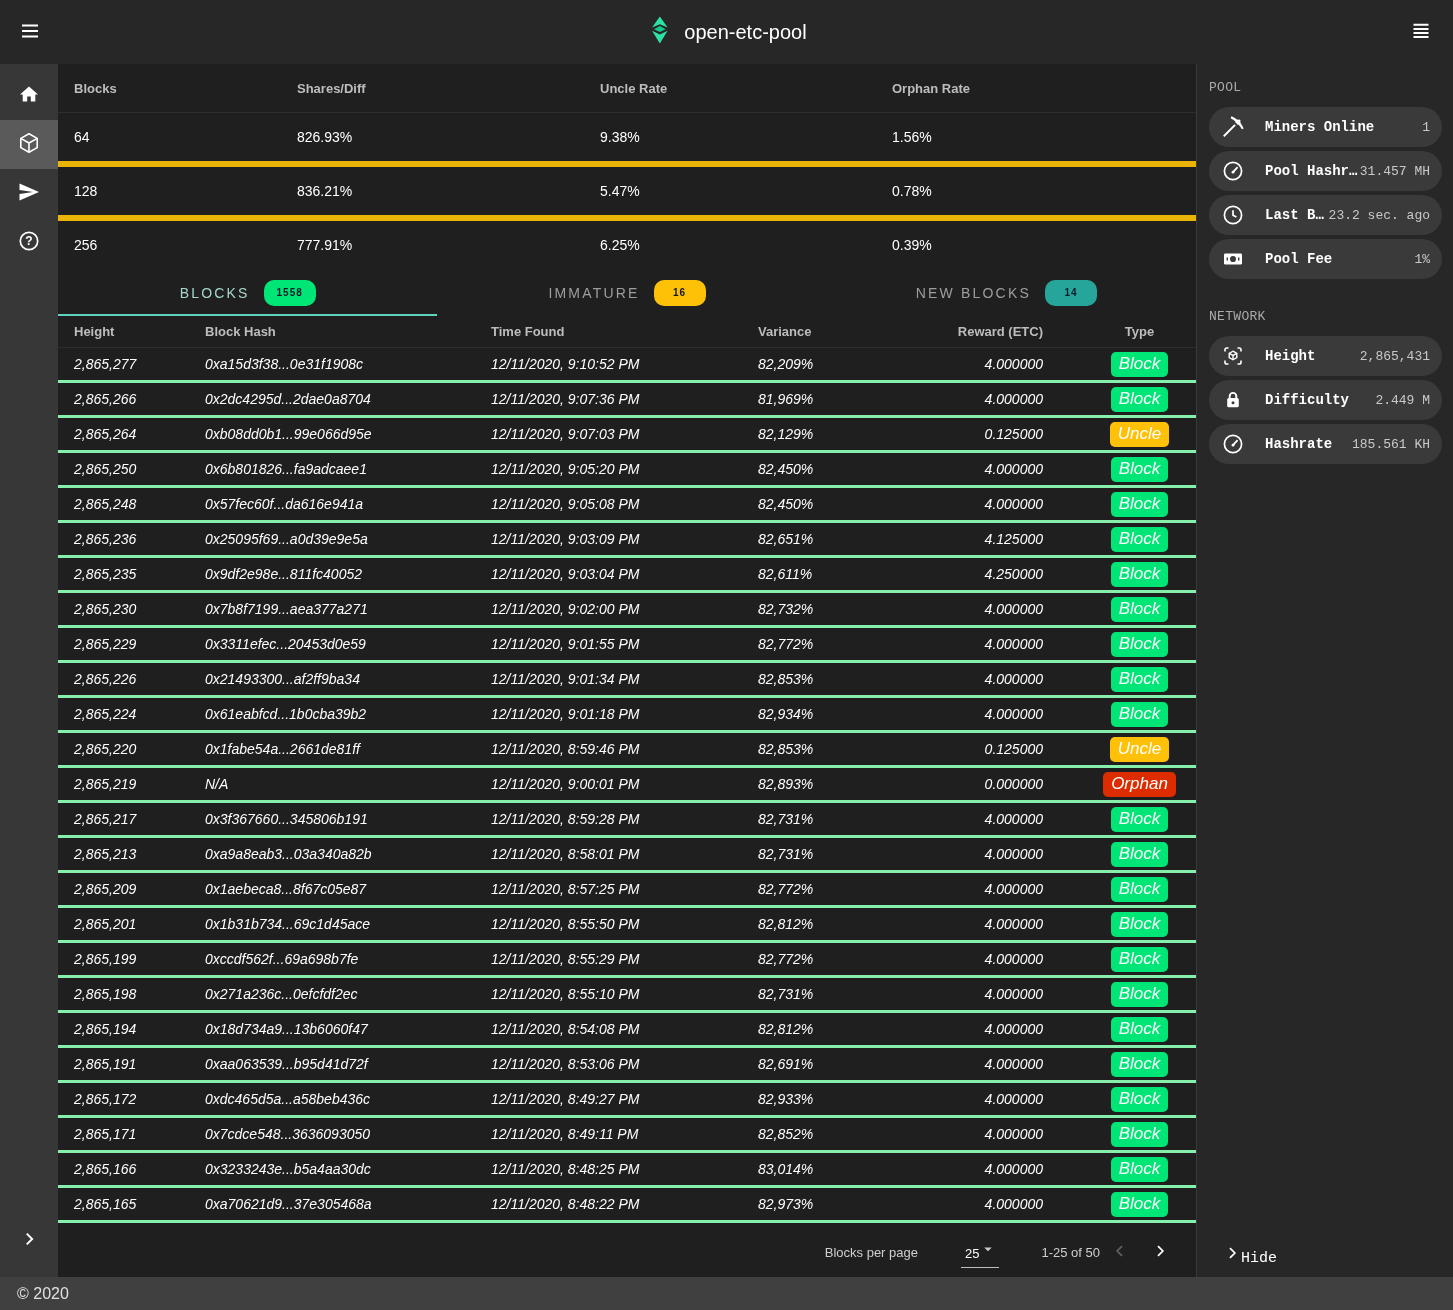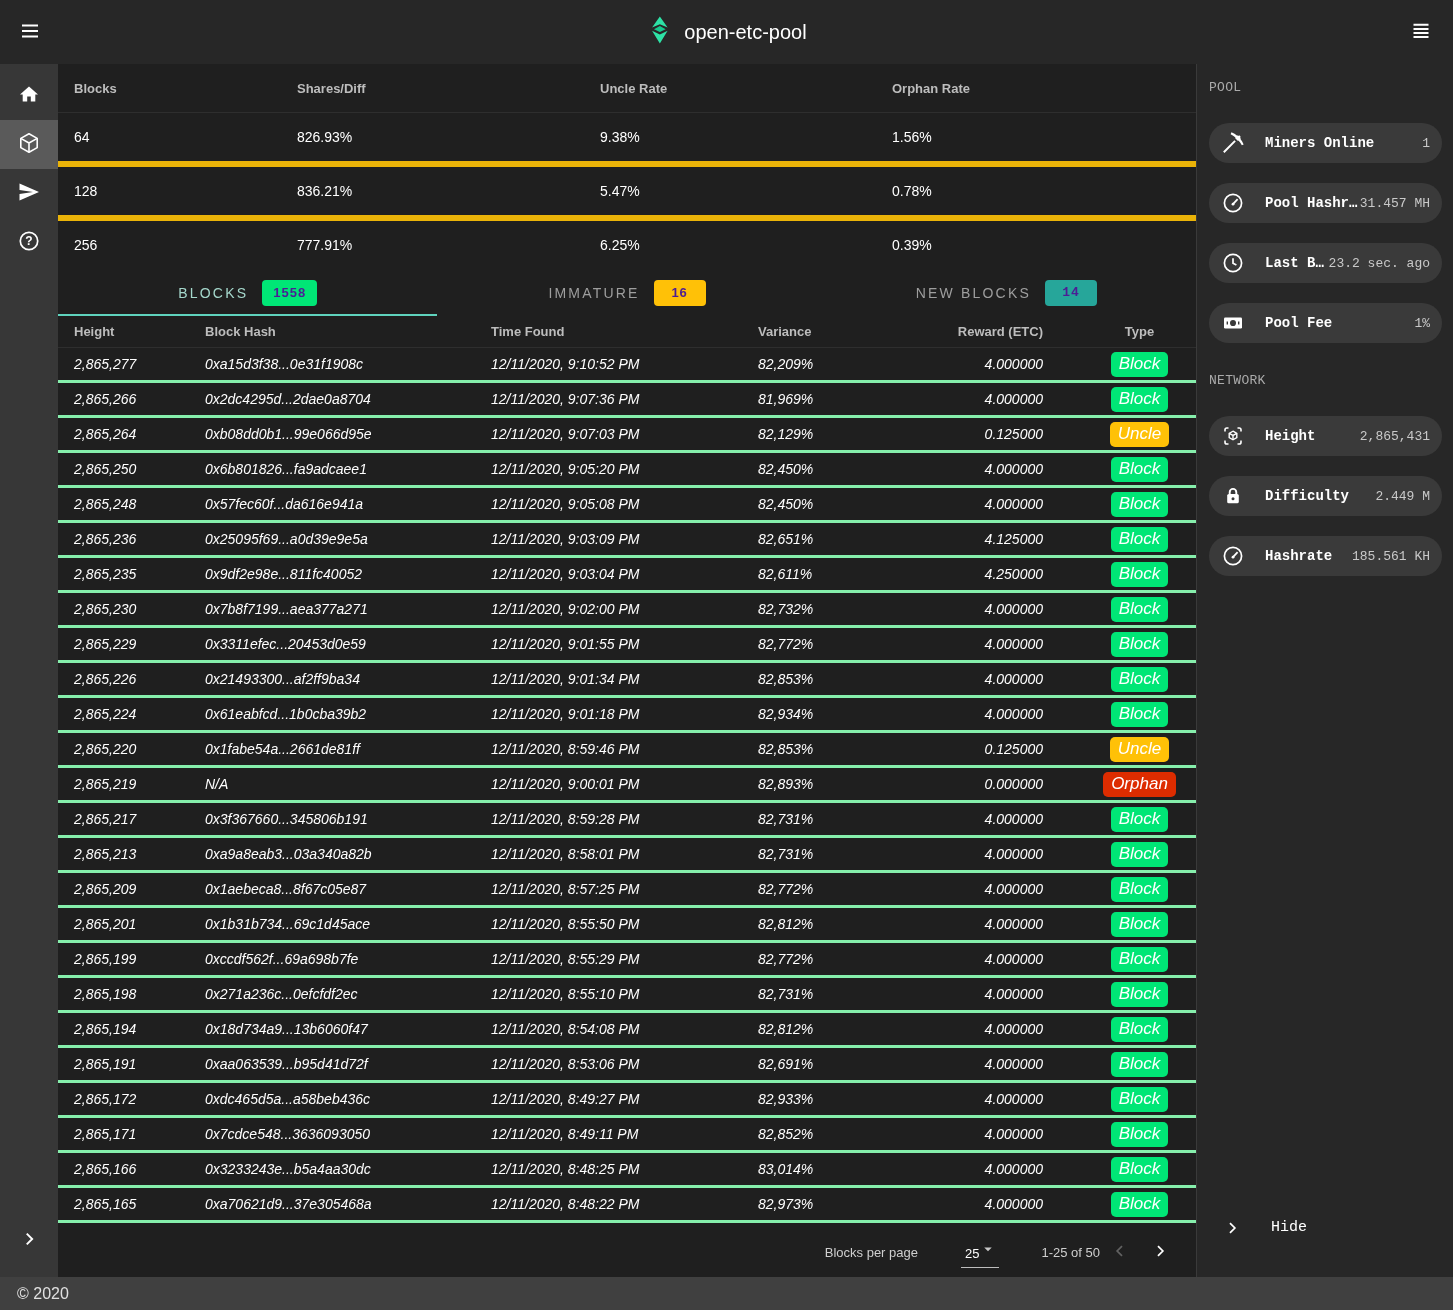--- a/index.html
+++ b/index.html
@@ -40,26 +40,26 @@
   .stats-row { border-bottom:6px solid #eab308; font-size:14px; color:#fff; }
   .stats-row.last { border-bottom:none; }
 
   .tabs { height:47px; display:flex; flex:none; }
   .tab { flex:1; display:flex; align-items:center; justify-content:center; gap:14px;
          font-size:14px; font-weight:500; letter-spacing:2.2px; color:#9e9e9e;
          position:relative; cursor:pointer; text-transform:uppercase; }
   .tab.active { color:var(--tab-active-text,#a5d8cc); }
   .tab.active::after { content:""; position:absolute; left:0; right:0; bottom:0; height:2px;
                        background:var(--tab-underline,#5fd3bd); }
-  .tab-badge { min-width:30px; height:26px; padding:0 11px; border-radius:4px;
+  .tab-badge { min-width:30px; height:26px; padding:0 11px; border-radius:10px;
                display:inline-flex; align-items:center; justify-content:center;
-               color:#4c1d95; font-size:13px; font-weight:bold; letter-spacing:1px; }
+               color:#0f172a; font-size:10px; font-weight:bold; letter-spacing:1px; }
   .tab-badge.green { background:var(--accent-green,#00e676); }
   .tab-badge.amber { background:var(--accent-amber,#ffc107); }
-  .tab-badge.teal  { background:var(--accent-teal,#26a69a);font-family:Liberation Mono, monospace; }
+  .tab-badge.teal  { background:var(--accent-teal,#26a69a); }
 
   .blk-header, .blk-row {
     display:grid; grid-template-columns:131px 286px 267px 195px 130px 1fr;
     align-items:center; padding-left:16px; flex:none;
   }
   .blk-header { height:31px; border-bottom:1px solid #2e2e2e; font-size:13px; font-weight:bold; color:#bdbdbd; }
   .blk-row { height:32px; border-bottom:3px solid #86efac; font-size:14px; color:#fff;font-style:italic; }
   .cell.reward, .head.reward { text-align:right; padding-right:40px; }
   .cell.type, .head.type { display:flex; justify-content:center; }
   .type-badge { display:inline-flex; align-items:center; justify-content:center;
@@ -76,28 +76,28 @@
                padding:4px 2px 6px 4px; margin-right:42px; cursor:pointer; color:#fff;margin-left:9px; }
   .pp-range { }
   .page-btn { width:40px; height:40px; border:none; background:none; display:flex;
               align-items:center; justify-content:center; cursor:pointer; }
 
   
   .panel { width:257px; flex:none; background:#272727; border-left:1px solid #3a3a3a;
            display:flex; flex-direction:column;font-family:Liberation Mono, monospace; }
   .panel-title { font-size:13px; color:#ababab; padding:16px 12px 12px 12px; letter-spacing:0.3px; }
   .panel-title.network { padding-top:26px; }
-  .pill { height:40px; border-radius:20px; background:#3a3a3a; margin:16px 12px 4px 12px;
+  .pill { height:40px; border-radius:20px; background:#3a3a3a; margin:0 12px 4px 12px;
           display:flex; align-items:center; padding:0 12px; flex:none; }
   .pill-icon { flex:none; display:flex; }
   .pill-label { font-size:14px; font-weight:bold; color:#fff; margin-left:20px;
                 white-space:nowrap; overflow:hidden; text-overflow:ellipsis; }
   .pill-value { margin-left:auto; font-size:13px; color:#c9c9c9; white-space:nowrap; }
   .panel-spacer { flex:1; }
-  .hide-row { height:48px; display:flex; align-items:flex-start; padding-left:26px; gap:30px;
+  .hide-row { height:48px; display:flex; align-items:flex-end; padding-left:26px; 
               font-size:15px; color:#fff; cursor:pointer; margin-bottom:10px; }
 
   
   .footer { height:33px; background:#404040; display:flex; align-items:center;
             padding-left:17px; font-size:16px; color:#e0e0e0; flex:none; }
 </style>
 </head>
 <body>
 
 <div class="app">

